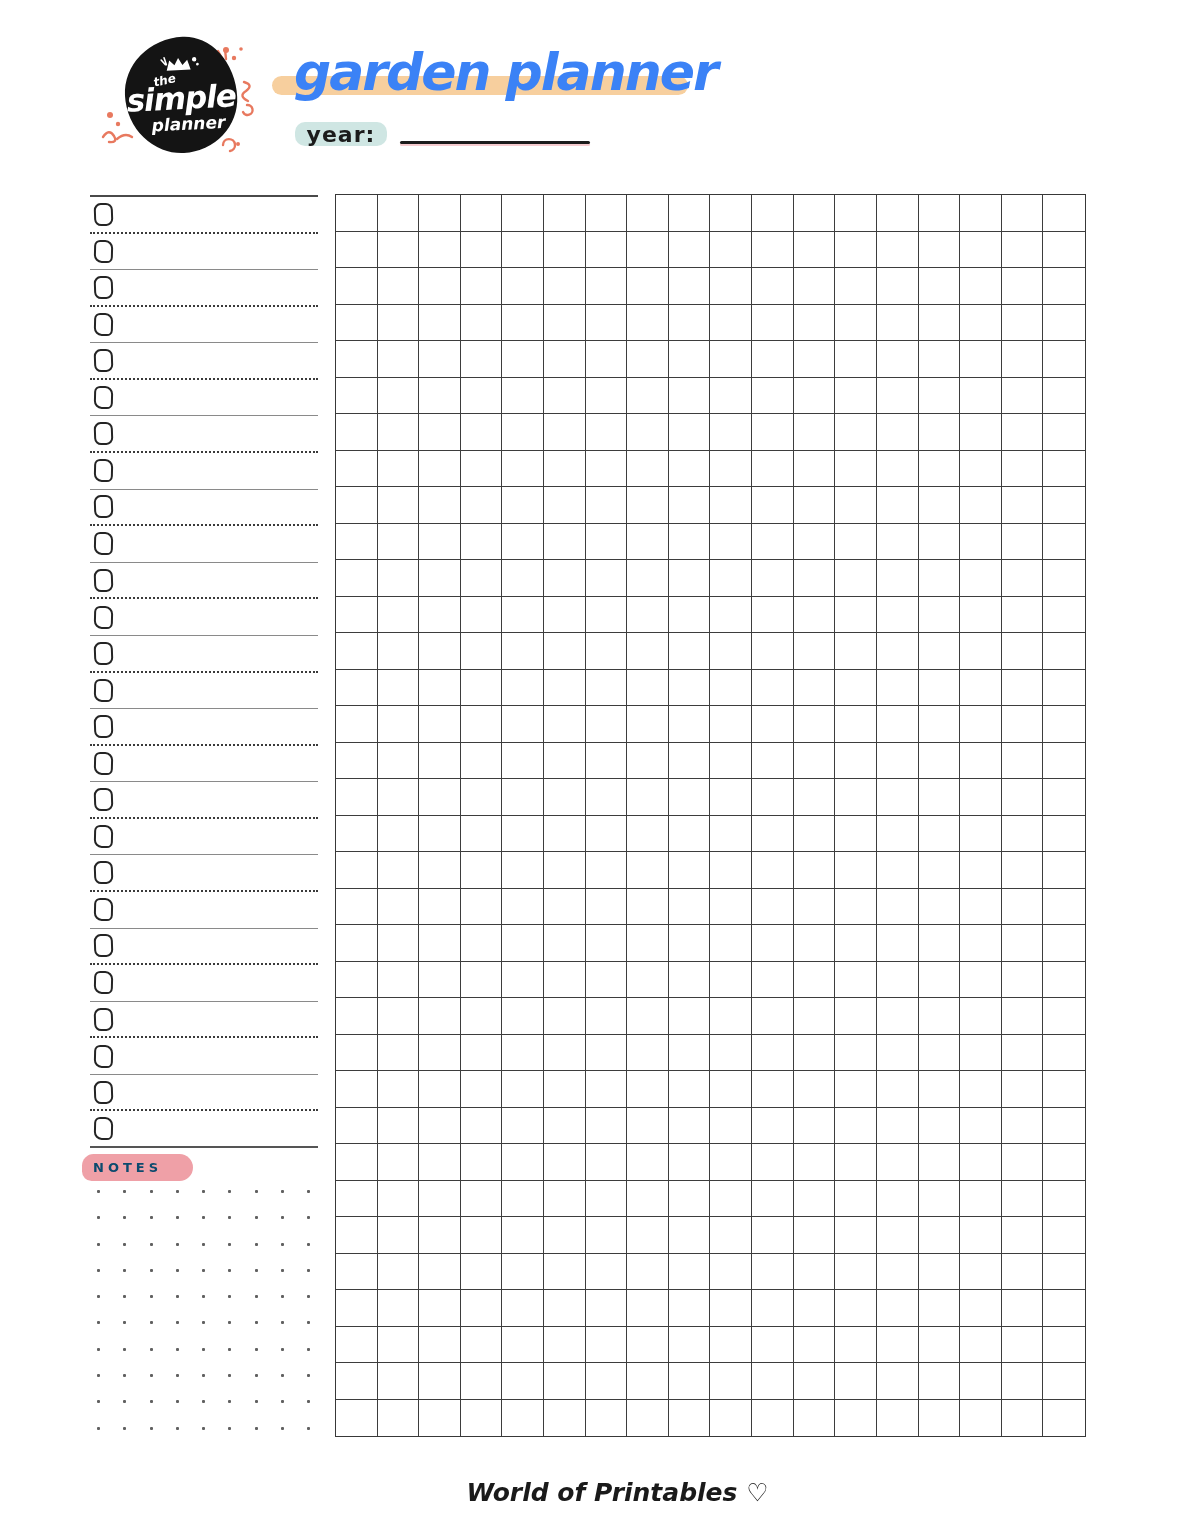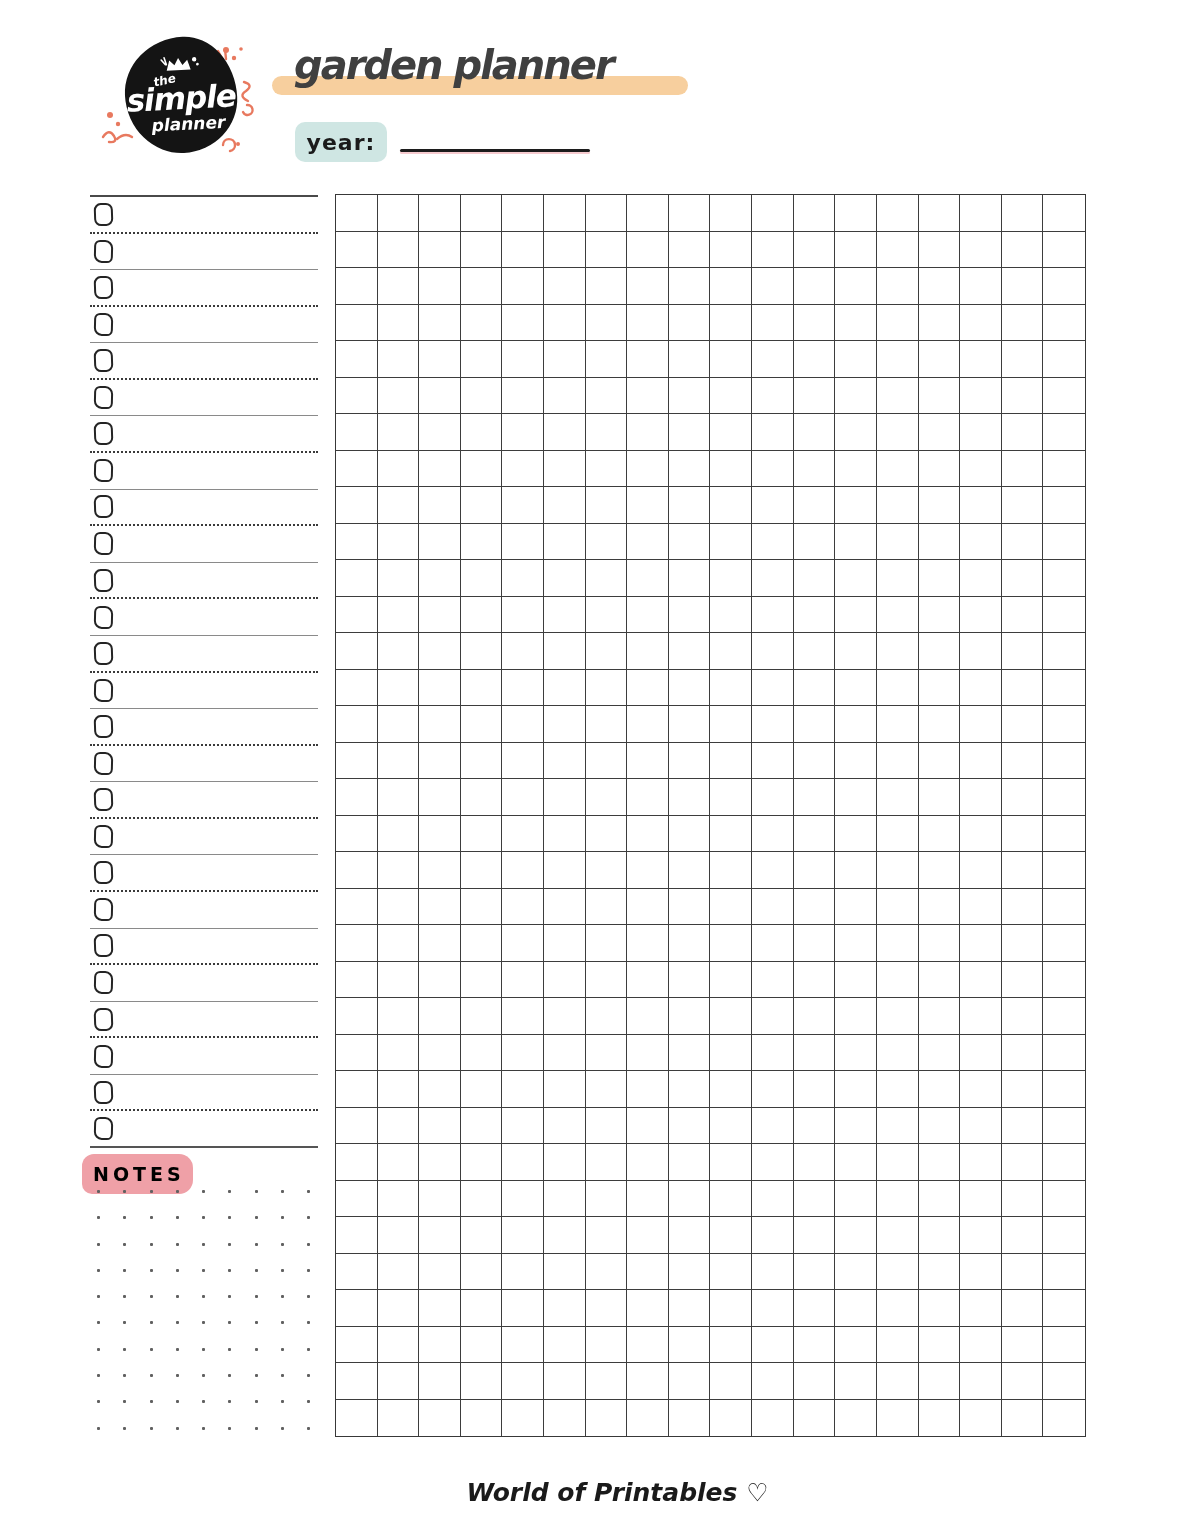--- a/index.html
+++ b/index.html
@@ -22,27 +22,27 @@
   .logo-simple { font-size:31px; font-style:italic; font-weight:700; letter-spacing:-1px; margin-top:-4px; }
   .logo-planner { font-size:17px; font-style:italic; font-weight:700; margin-top:-2px; transform:translateX(6px); }
   .logo-doodles { position:absolute; left:95px; top:25px; z-index:1; }
 
   .title-highlight {
     position:absolute; left:272px; top:76px; width:416px; height:19px;
     background:#f7cf9e; border-radius:10px; z-index:1;
   }
   .page-title {
     position:absolute; left:294px; top:42px; width:400px; z-index:2;
-    font-size:40px; font-style:italic; font-weight:700; letter-spacing:-2px;
-    color:#404040; white-space:nowrap;
+    font-size:52px; font-style:italic; font-weight:700; letter-spacing:-2px;
+    color:#3b82f6; white-space:nowrap;
   }
   .year-row { position:absolute; left:295px; top:122px; z-index:2; display:flex; align-items:center; }
   .year-label {
     display:inline-flex; align-items:center; justify-content:center;
-    width:92px; height:40px; background:#cfe6e3; border-radius:10px;
+    width:92px; height:24px; background:#cfe6e3; border-radius:10px;
     font-size:22px; font-weight:700; letter-spacing:1px; color:#1b1b1b;
   }
   .year-line {
     display:inline-block; width:190px; height:3px; margin-left:13px; margin-top:16px;
     background:#1c1c1c; border-radius:2px; box-shadow:0 2px 0 rgba(238,160,168,0.55);
   }
 
   
   .checklist {
     position:absolute; left:90px; top:195px; width:228px;
@@ -54,24 +54,24 @@
   .cl-row:last-child { border-bottom:2px solid #555555; }
   .cl-box {
     width:19px; height:23px; margin-left:4px;
     border:2.6px solid #242424; border-radius:7px; background:#ffffff;
     transform:rotate(-2deg);
   }
   .cl-row:nth-child(even) .cl-box { transform:rotate(1.5deg); border-radius:6px 8px 6px 8px; }
 
   
   .notes-label {
-    position:absolute; left:82px; top:1154px; width:111px; height:40px;
+    position:absolute; left:82px; top:1154px; width:111px; height:27px;
     background:#efa0a7; border-radius:12px 14px 14px 10px;
     display:flex; align-items:center; padding-left:11px;
-    font-size:19px; font-weight:700; letter-spacing:4px; color:#000000;
+    font-size:13px; font-weight:700; letter-spacing:4px; color:#0c4a6e;
   }
   .dot-grid {
     position:absolute; left:97px; top:1190px;
     display:grid; grid-auto-rows:26.3px;
   }
   .dot { width:3px; height:3px; background:#616161; border-radius:1px; }
 
   
   .plot-grid {
     position:absolute; left:335px; top:194px; width:751px; height:1243px;

